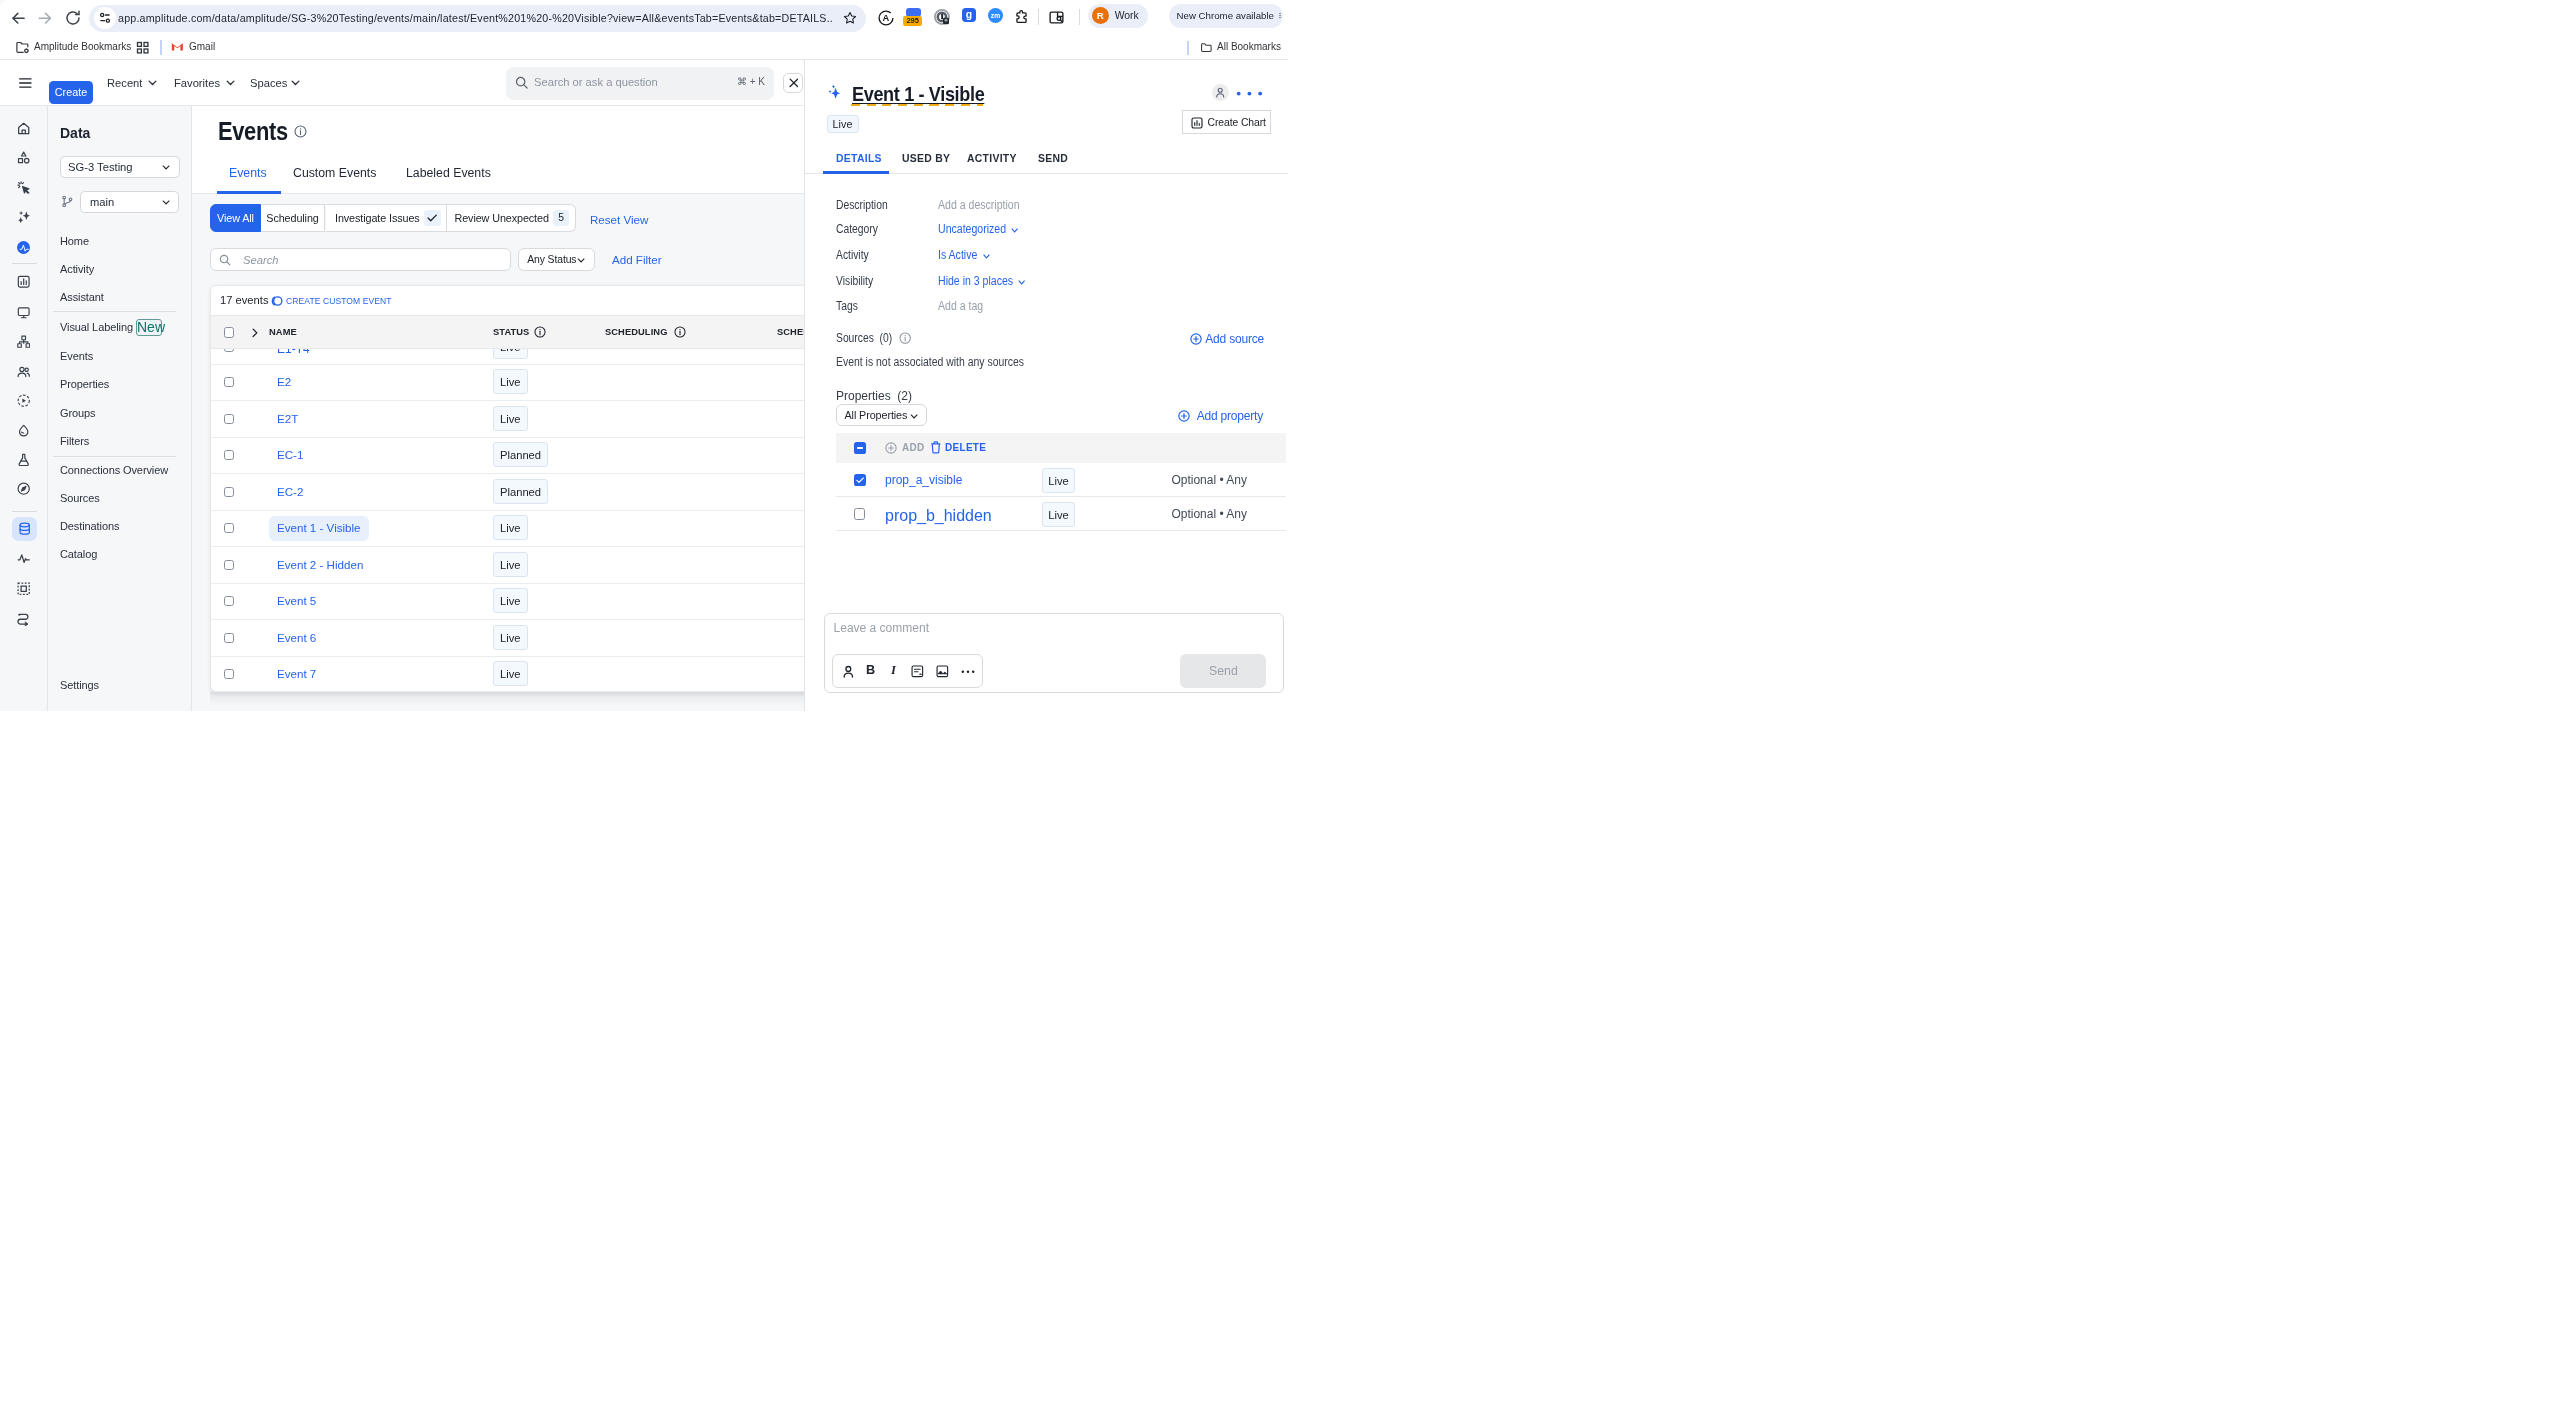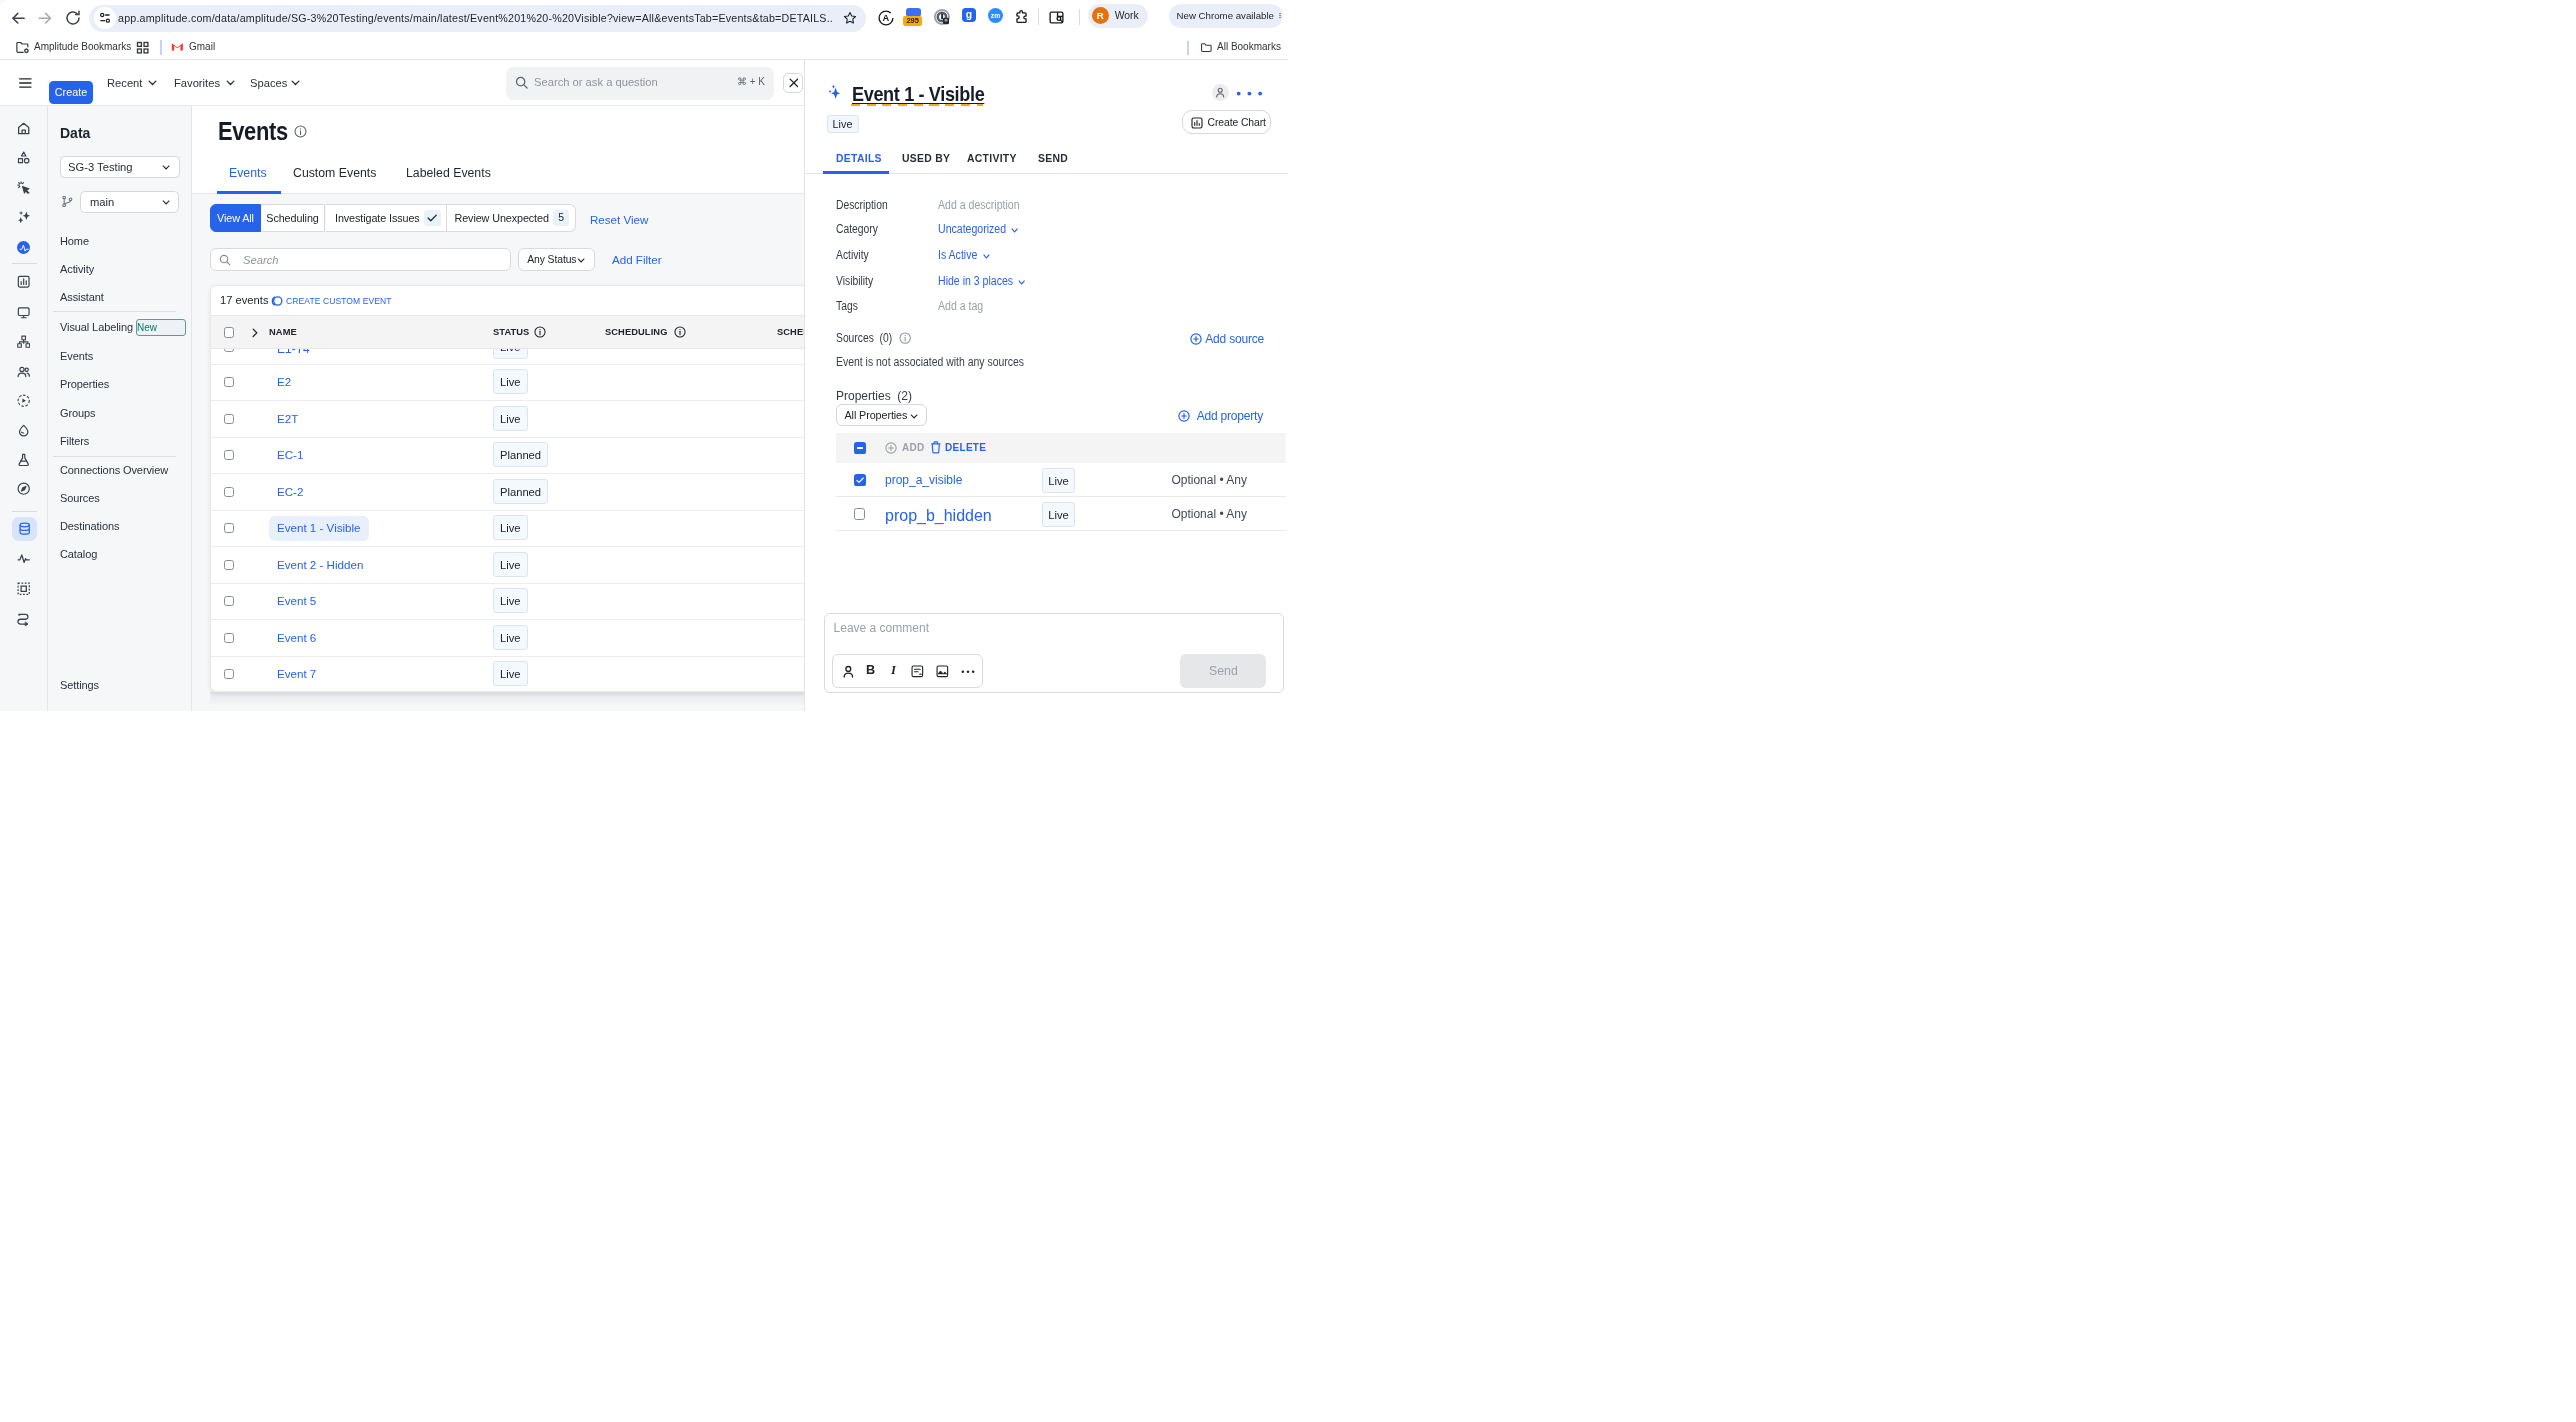--- a/index.html
+++ b/index.html
@@ -285,21 +285,21 @@
   <div class="sbselect" style="left:32px;top:85px;width:99px;height:22.4px;line-height:21px;padding-left:9px">main
     <svg class="abs" style="right:8.2px;top:8.2px" width="8.2" height="5.2" viewBox="0 0 12 8" fill="none" stroke="#20242b" stroke-width="1.7" stroke-linecap="round">
         <path d="M1.5 1.5 6 6l4.5-4.5"></path>
       </svg>
   </div>
   <div class="navitem" style="top:129px;line-height:13.4px">Home</div>
   <div class="navitem" style="top:157px;line-height:13.4px">Activity</div>
   <div class="navitem" style="top:185px;line-height:13.4px">Assistant</div>
   <div class="sbdivider" style="top:205px"></div>
   <div class="navitem" style="top:215px;line-height:13.4px">Visual Labeling</div>
-  <div class="abs" style="left:88px;top:213px;width:50px;height:17px;background:#ecf2f6;border:0.7px solid #5e9b94;border-radius:3px;color:#0c7568;font-size:10px;text-align:left;line-height:15.7px">New</div>
+  <div class="abs" style="left:88px;top:213px;width:26px;height:17px;background:#ecf2f6;border:0.7px solid #5e9b94;border-radius:3px;color:#0c7568;font-size:14px;text-align:center;line-height:15.7px">New</div>
   <div class="navitem" style="top:244px;line-height:13.4px">Events</div>
   <div class="navitem" style="top:272px;line-height:13.4px">Properties</div>
   <div class="navitem" style="top:301px;line-height:13.4px">Groups</div>
   <div class="navitem" style="top:329px;line-height:13.4px">Filters</div>
   <div class="sbdivider" style="top:350px"></div>
   <div class="navitem" style="top:358px;line-height:13.4px">Connections Overview</div>
   <div class="navitem" style="top:386px;line-height:13.4px">Sources</div>
   <div class="navitem" style="top:414px;line-height:13.4px">Destinations</div>
   <div class="navitem" style="top:442px;line-height:13.4px">Catalog</div>
   <div class="navitem" style="top:573px;line-height:13.4px">Settings</div>
@@ -438,21 +438,21 @@
         <circle cx="7" cy="4.4" r="2.7"></circle>
         <path d="M2.3 13.5c0-2.7 2.1-4.4 4.7-4.4s4.7 1.7 4.7 4.4" stroke-linecap="round"></path>
       </svg>
   </div>
   <svg class="abs" style="left:431px;top:31px" width="27.6" height="5.2" viewBox="0 0 37 7" fill="#2563eb">
       <circle cx="3.5" cy="3.5" r="2.6"></circle>
       <circle cx="18" cy="3.5" r="2.6"></circle>
       <circle cx="32.5" cy="3.5" r="2.6"></circle>
     </svg>
   <div class="abs" style="left:21.5px;top:55px;width:32px;height:17.5px;background:#f2f7fd;border:0.7px solid #dbe4f0;border-radius:3px;font-size:10.8px;color:#20242b;text-align:center;line-height:16.4px">Live</div>
-  <div class="abs" style="left:377px;top:50px;width:89px;height:24px;border:0.7px solid #d6d8db;border-radius:10px;background:#fff">
+  <div class="abs" style="left:377px;top:50px;width:89px;height:24px;border:0.7px solid #d6d8db;border-radius:0;background:#fff">
     <svg class="abs" style="left:8.2px;top:5.6px" width="12" height="12" viewBox="0 0 18 18" fill="none" stroke="#20242b" stroke-width="1.7">
         <rect x="1.5" y="1.5" width="15" height="15" rx="2.5"></rect>
         <path d="M5.6 12.5V8.5M9 12.5V5.5M12.4 12.5v-2.5" stroke-linecap="round"></path>
       </svg>
     <div class="abs" style="left:24.6px;top:5.6px;font-size:10.4px;color:#20242b;white-space:nowrap;letter-spacing:-0.1px">Create Chart</div>
   </div>
   <div class="ptab" style="left:31px;color:#2563eb">DETAILS</div>
   <div class="ptab" style="left:97px">USED BY</div>
   <div class="ptab" style="left:162px">ACTIVITY</div>
   <div class="ptab" style="left:233px">SEND</div>

